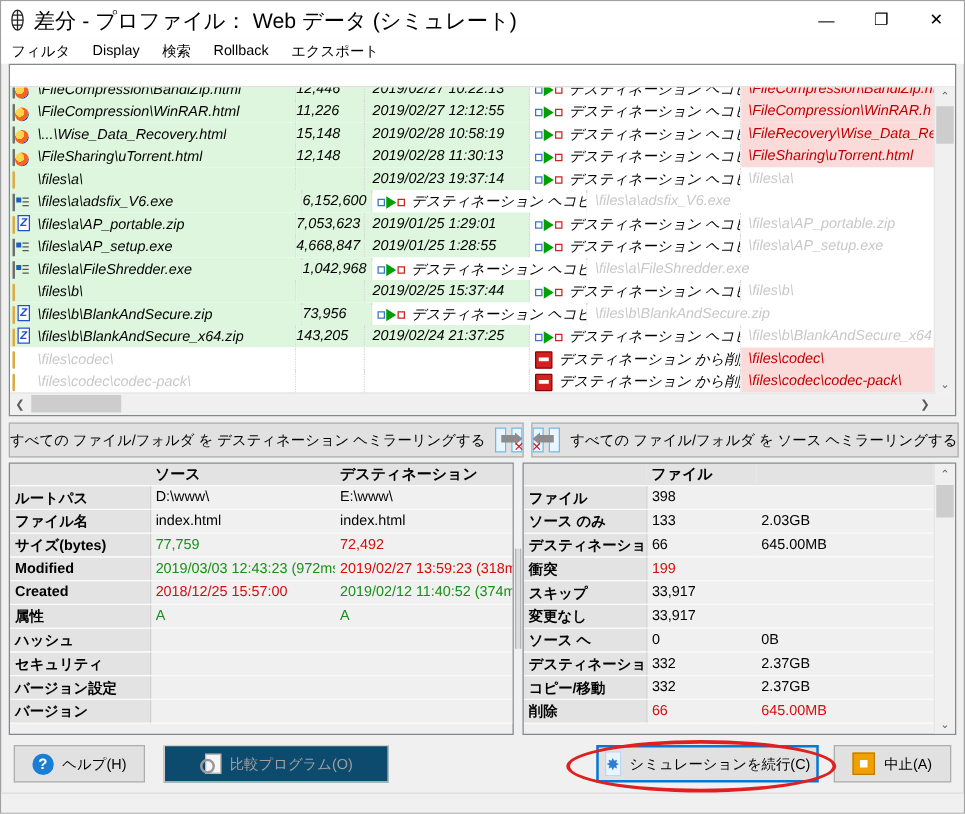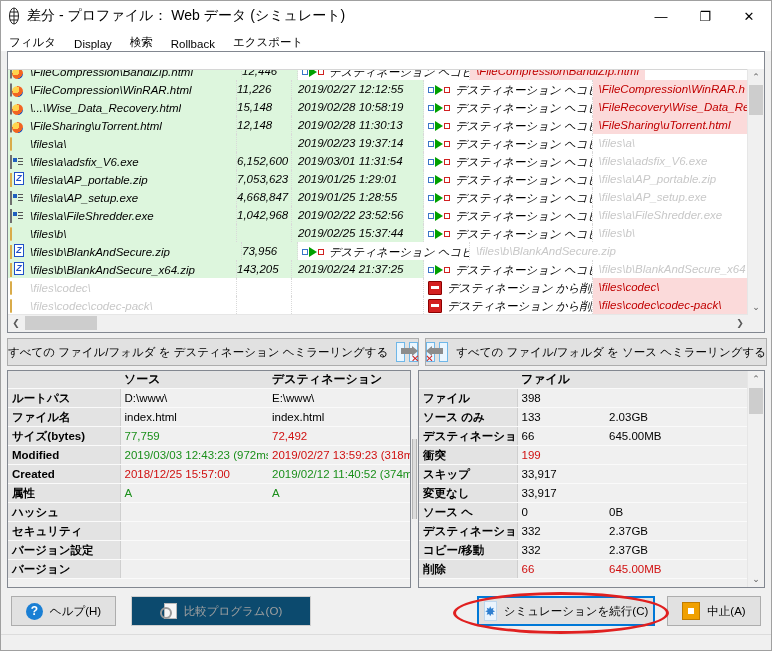--- a/index.html
+++ b/index.html
@@ -7,26 +7,26 @@
     width:772px;height:651px;overflow:hidden;
     font-family:"Liberation Sans","DejaVu Sans",sans-serif;
     font-size:12px;color:#000;background:#f0f0f0;
     -webkit-font-smoothing:antialiased;
   }
   .win{width:772px;height:651px;box-sizing:border-box;border:1px solid #a0a0a0;background:#f0f0f0;position:relative;display:flex;flex-direction:column;}
 
   
   .titlebar{height:30px;background:#ffffff;display:flex;align-items:center;flex:0 0 auto;}
   .tb-icon{width:26px;height:30px;display:flex;align-items:center;justify-content:center;}
-  .tb-title{flex:1;font-size:14px;color:#000;white-space:nowrap;overflow:hidden;}
+  .tb-title{flex:1;font-size:17px;color:#000;white-space:nowrap;overflow:hidden;}
   .tb-btns{display:flex;height:30px;}
   .tb-btn{width:44px;height:30px;display:flex;align-items:center;justify-content:center;font-size:13px;color:#000;}
 
   
-  .menubar{height:20px;display:flex;align-items:flex-end;padding:0 6px;background:#ffffff;flex:0 0 auto;gap:14px;}
+  .menubar{height:20px;display:flex;align-items:center;padding:0 6px;background:#ffffff;flex:0 0 auto;gap:14px;}
   .menuitem{font-size:11.5px;white-space:nowrap;padding:1px 2px;}
 
   
   .listwrap{
     margin:0 6px;background:#fff;border:1px solid #828790;
     position:relative;flex:0 0 auto;height:282px;box-sizing:border-box;
     display:flex;flex-direction:column;overflow:hidden;
   }
   .lheader{display:flex;height:17px;background:#fff;flex:0 0 auto;border-bottom:1px solid #d6d6d6;}
   .lheader .hc{
@@ -189,20 +189,21 @@
       <div class="hc c-dst">デスティネーション</div>
     </div>
     <div class="rowsclip">
       <div class="rows" id="rows">
           <div class="row">
             <div class="cell c-src bg-green">
               <span class="ico"><span class="ico-html"></span></span>
               <span class="srctext ">\FileCompression\BandiZip.html</span>
             </div>
             <div class="cell c-size bg-green"><span>12,446</span></div>
+            <div class="cell c-ts bg-green"><span>2019/02/27 10:22:13</span></div>
             <div class="cell c-act bg-white">
               <span class="act-copy">
                 <i class="sq1"></i>
                 <i class="tri"></i>
                 <i class="sq2"></i>
               </span>
               <span>デスティネーション ヘコピー</span>
             </div>
             <div class="cell c-dst bg-pink t-red"><span>\FileCompression\BandiZip.html</span></div>
           </div>
@@ -273,21 +274,20 @@
               <span>デスティネーション ヘコピー</span>
             </div>
             <div class="cell c-dst bg-white t-dim"><span>\files\a\</span></div>
           </div>
           <div class="row">
             <div class="cell c-src bg-green">
               <span class="ico"><span class="ico-exe"></span></span>
               <span class="srctext ">\files\a\adsfix_V6.exe</span>
             </div>
             <div class="cell c-size bg-green"><span>6,152,600</span></div>
-            <div class="cell c-ts bg-green"><span>2019/03/01 11:31:54</span></div>
             <div class="cell c-act bg-white">
               <span class="act-copy">
                 <i class="sq1"></i>
                 <i class="tri"></i>
                 <i class="sq2"></i>
               </span>
               <span>デスティネーション ヘコピー</span>
             </div>
             <div class="cell c-dst bg-white t-dim"><span>\files\a\adsfix_V6.exe</span></div>
           </div>
@@ -324,21 +324,20 @@
               <span>デスティネーション ヘコピー</span>
             </div>
             <div class="cell c-dst bg-white t-dim"><span>\files\a\AP_setup.exe</span></div>
           </div>
           <div class="row">
             <div class="cell c-src bg-green">
               <span class="ico"><span class="ico-exe"></span></span>
               <span class="srctext ">\files\a\FileShredder.exe</span>
             </div>
             <div class="cell c-size bg-green"><span>1,042,968</span></div>
-            <div class="cell c-ts bg-green"><span>2019/02/22 23:52:56</span></div>
             <div class="cell c-act bg-white">
               <span class="act-copy">
                 <i class="sq1"></i>
                 <i class="tri"></i>
                 <i class="sq2"></i>
               </span>
               <span>デスティネーション ヘコピー</span>
             </div>
             <div class="cell c-dst bg-white t-dim"><span>\files\a\FileShredder.exe</span></div>
           </div>

